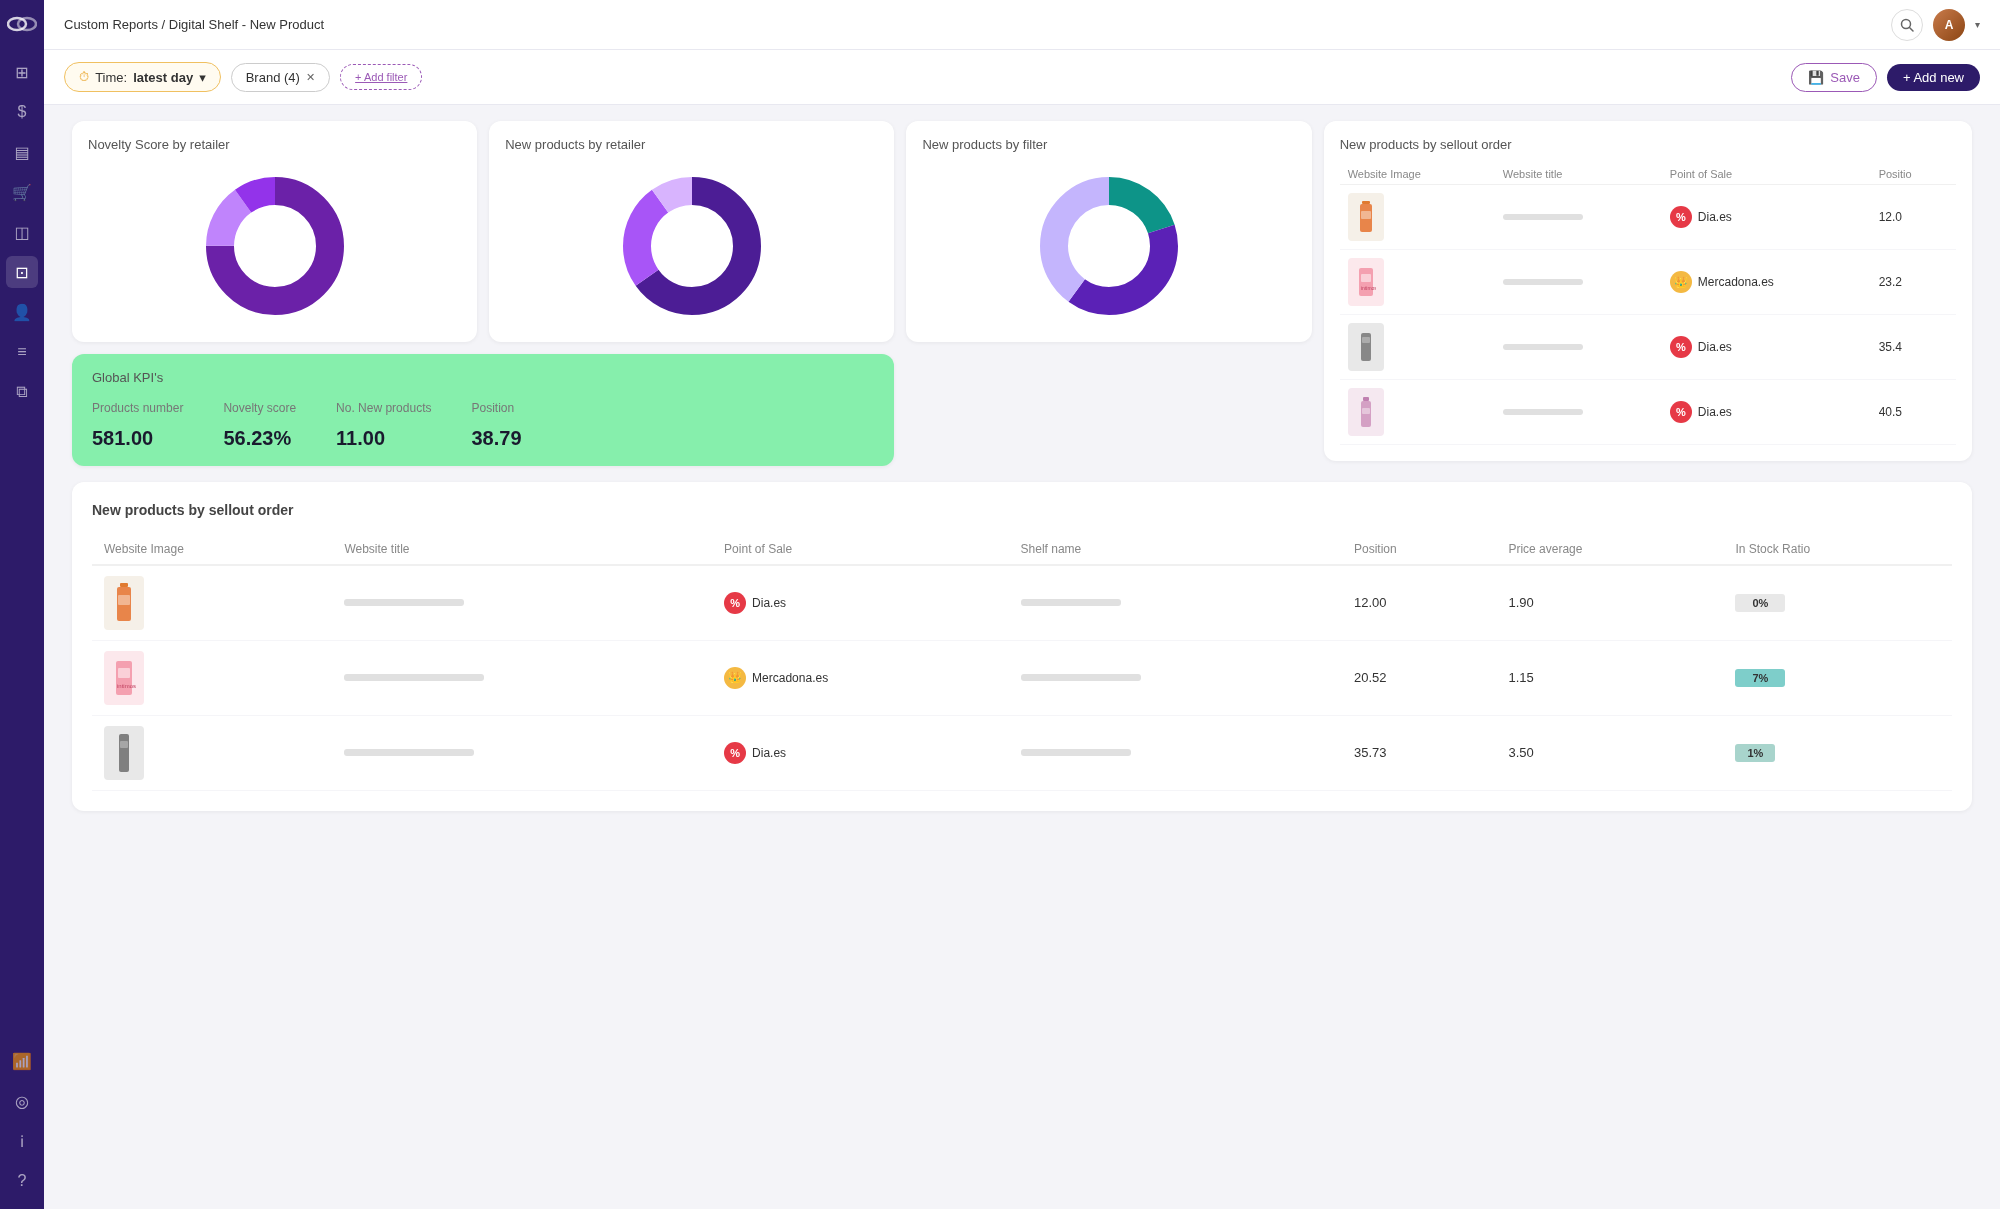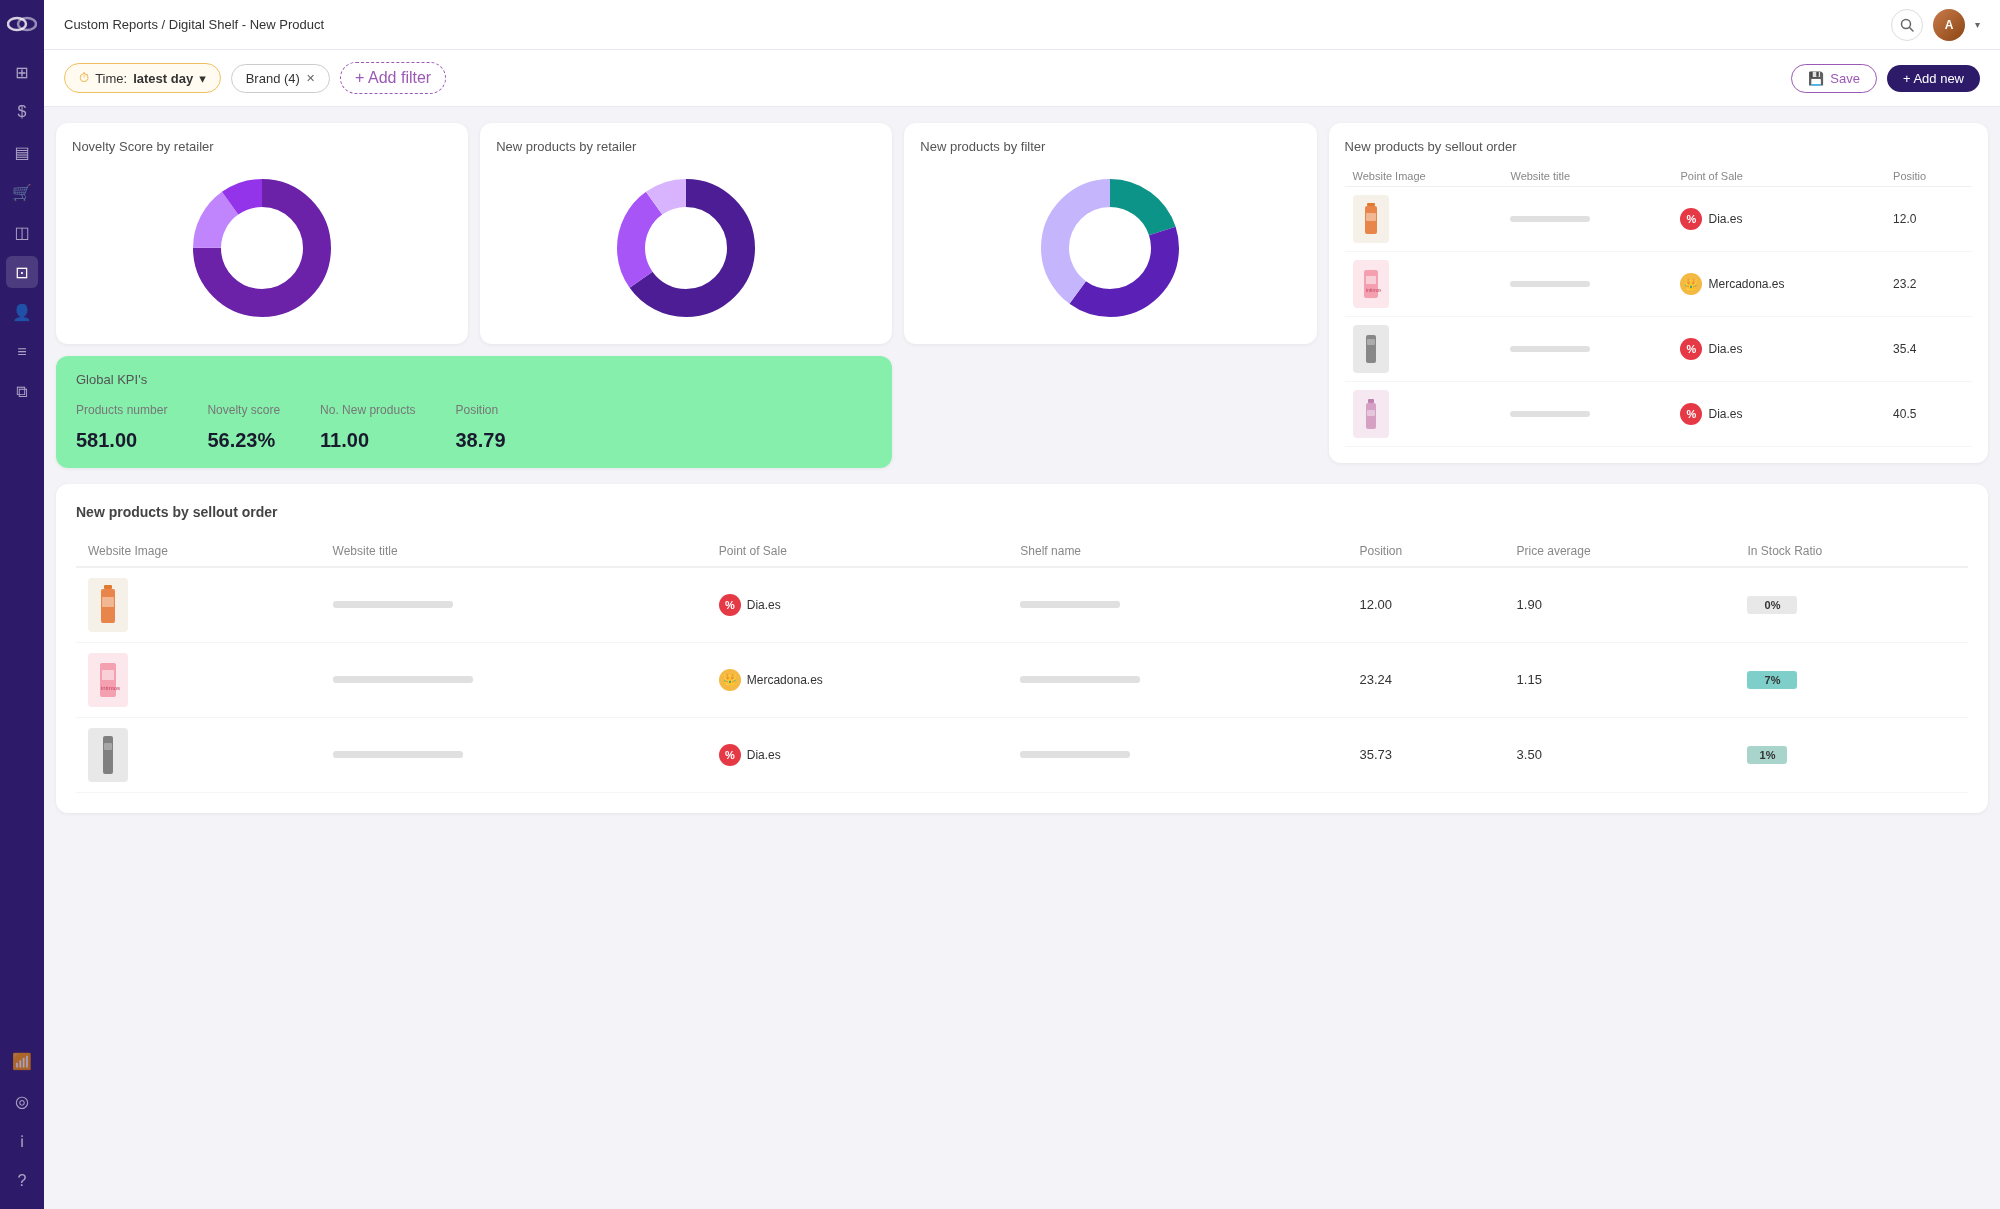--- a/index.html
+++ b/index.html
@@ -102,24 +102,24 @@
       font-size: 13px;
       color: #333;
       display: flex; align-items: center; gap: 6px;
       cursor: pointer; background: white;
     }
     .filter-brand .x-btn { color: #666; cursor: pointer; font-size: 11px; }
     .add-filter {
       border: 1.5px dashed #9b59b6;
       border-radius: 20px;
       padding: 6px 14px;
-      font-size: 16px;
+      font-size: 11px;
       color: #9b59b6;
       cursor: pointer; background: transparent;
-      display: flex; align-items: center; gap: 4px;
+      display: flex; align-items: center; gap: 4px; text-decoration: underline;
     }
     .spacer { flex: 1; }
     .save-btn {
       background: white;
       border: 1.5px solid #9b59b6;
       border-radius: 20px;
       padding: 6px 16px;
       font-size: 13px;
       color: #9b59b6;
       cursor: pointer;
@@ -133,21 +133,21 @@
       font-size: 13px;
       color: white;
       cursor: pointer;
       display: flex; align-items: center; gap: 4px;
     }
 
     
     .content {
       flex: 1;
       overflow-y: auto;
-      padding: 16px 12px;
+      padding: 16px 28px;
       display: flex;
       flex-direction: column;
       gap: 16px;
     }
 
     
     .top-row {
       display: grid;
       grid-template-columns: 1fr 1fr 1fr 1.6fr;
       gap: 12px;
@@ -570,21 +570,21 @@
             </td>
             <td>
               <div class="retailer-badge">
                 <div class="retailer-icon mercadona">👑</div>
                 <span>Mercadona.es</span>
               </div>
             </td>
             <td>
               <div class="title-bar" style="width:120px"></div>
             </td>
-            <td>23.24</td>
+            <td>20.52</td>
             <td>1.15</td>
             <td>
               <div class="in-stock-bar" style="background:#7ececa; width:50px;">7%</div>
             </td>
           </tr>
 
           <tr>
             <td>
               <div class="product-img-med" style="background:#e8e8e8;">
                 <svg width="24" height="44" viewBox="0 0 24 44">

